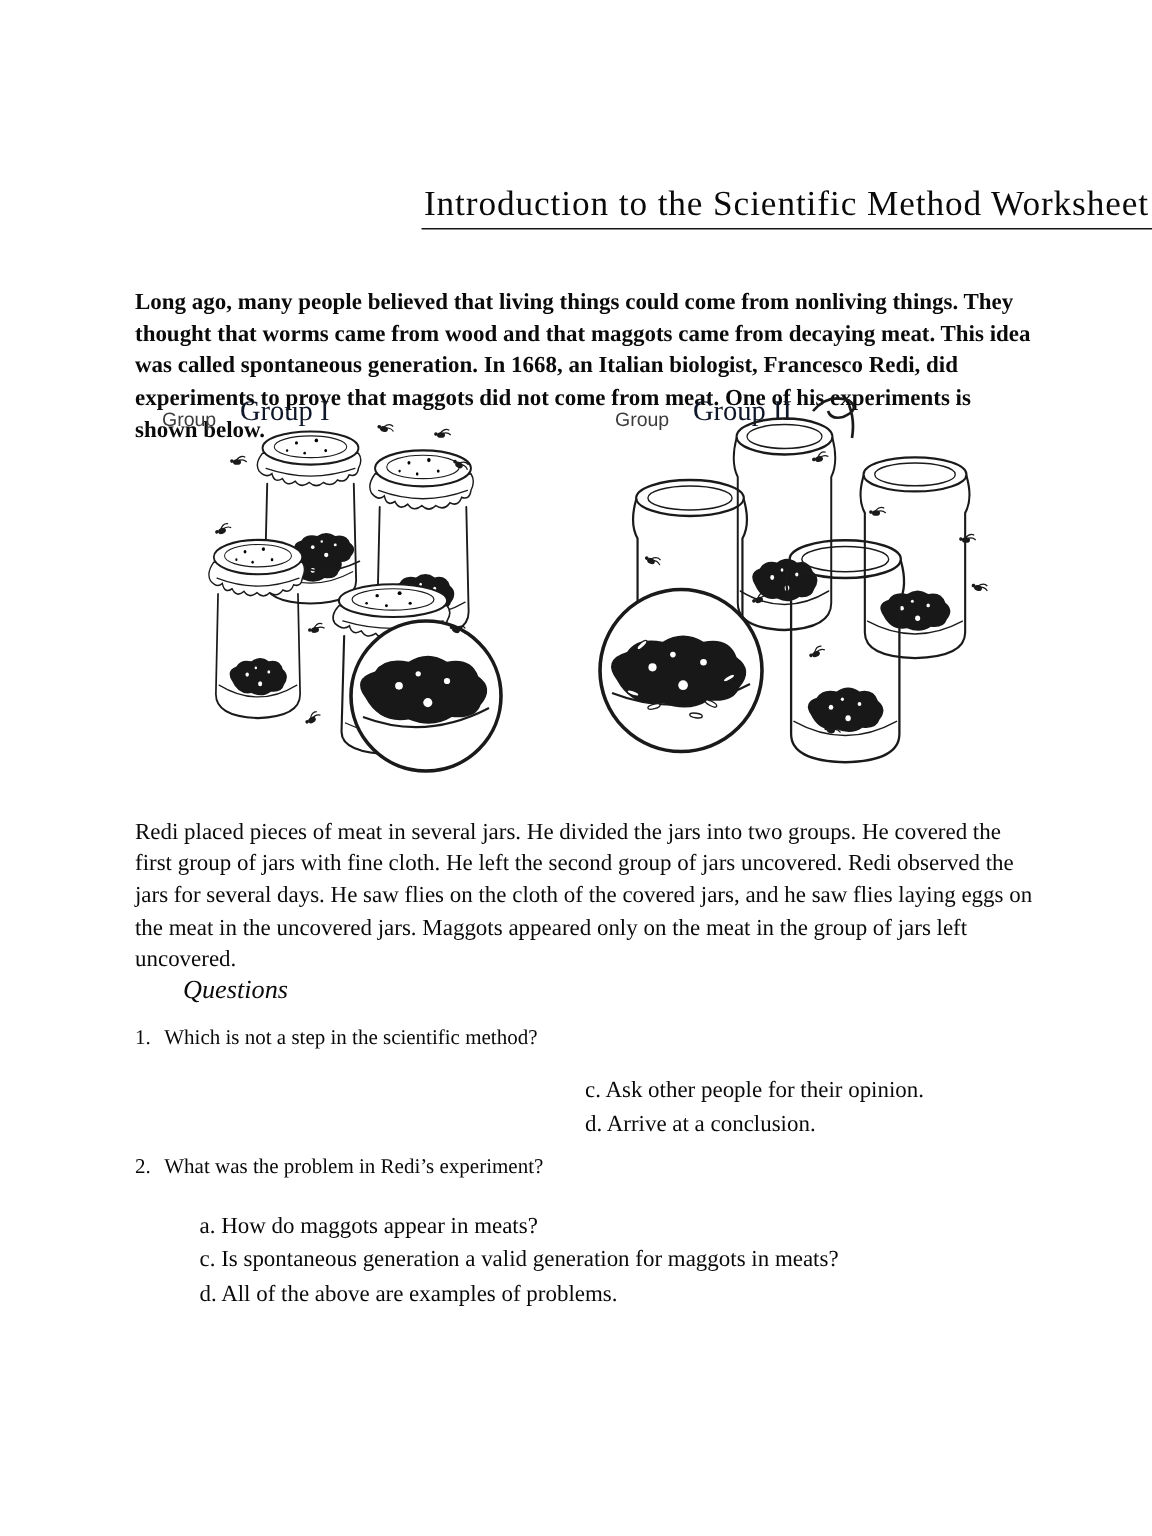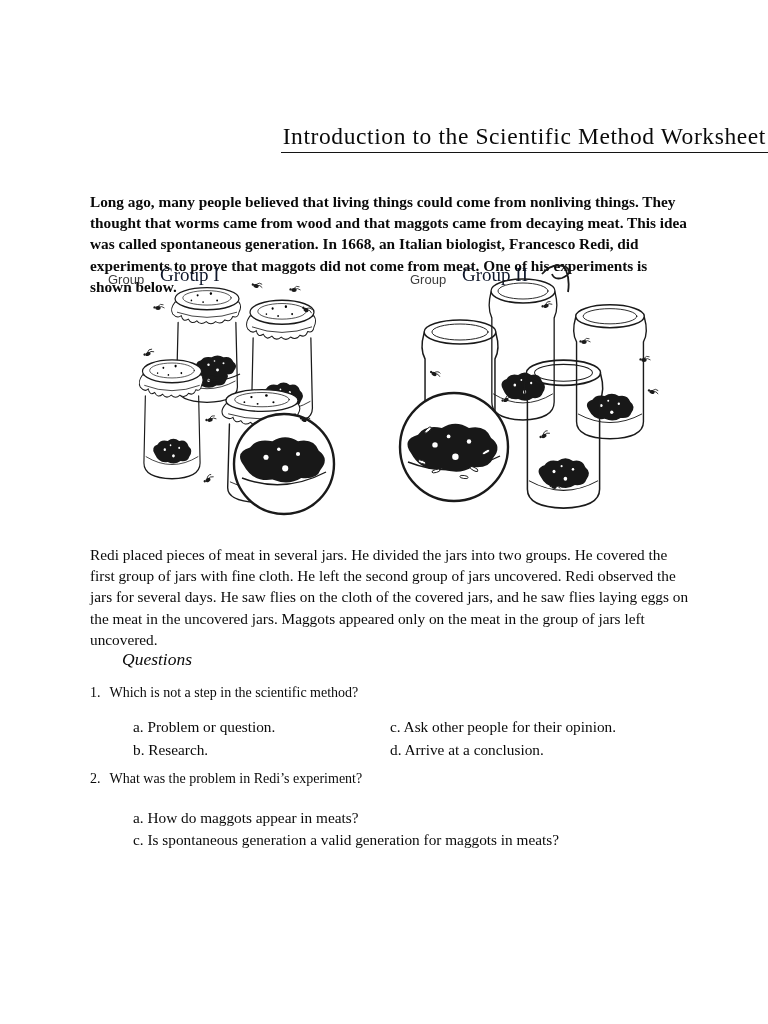--- a/index.html
+++ b/index.html
@@ -188,31 +188,28 @@
   </div>
 
   <p class="para" id="desc-para">Redi placed pieces of meat in several jars. He divided the jars into two groups. He covered the first group of jars with fine cloth. He left the second group of jars uncovered. Redi observed the jars for several days. He saw flies on the cloth of the covered jars, and he saw flies laying eggs on the meat in the uncovered jars. Maggots appeared only on the meat in the group of jars left uncovered.</p>
 
   <div class="q-heading">Questions</div>
 
   <div class="question" id="question-1">
     <span class="q-num">1.</span><span>Which is not a step in the scientific method?</span>
   </div>
 
-  <div class="opt-col" id="q1-options-left">
-    <div>a. Problem or question.</div>
-    <div>b. Research.</div>
-  </div>
   <div class="opt-col" id="q1-options-right">
     <div>c. Ask other people for their opinion.</div>
     <div>d. Arrive at a conclusion.</div>
   </div>
 
   <div class="question" id="question-2">
     <span class="q-num">2.</span><span>What was the problem in Redi’s experiment?</span>
   </div>
 
   <div class="opt-col" id="q2-options">
     <div>a. How do maggots appear in meats?</div>
     <div>c. Is spontaneous generation a valid generation for maggots in meats?</div>
+    <div>d. All of the above are examples of problems.</div>
   </div>
 
 </div>
 
 </body></html>

